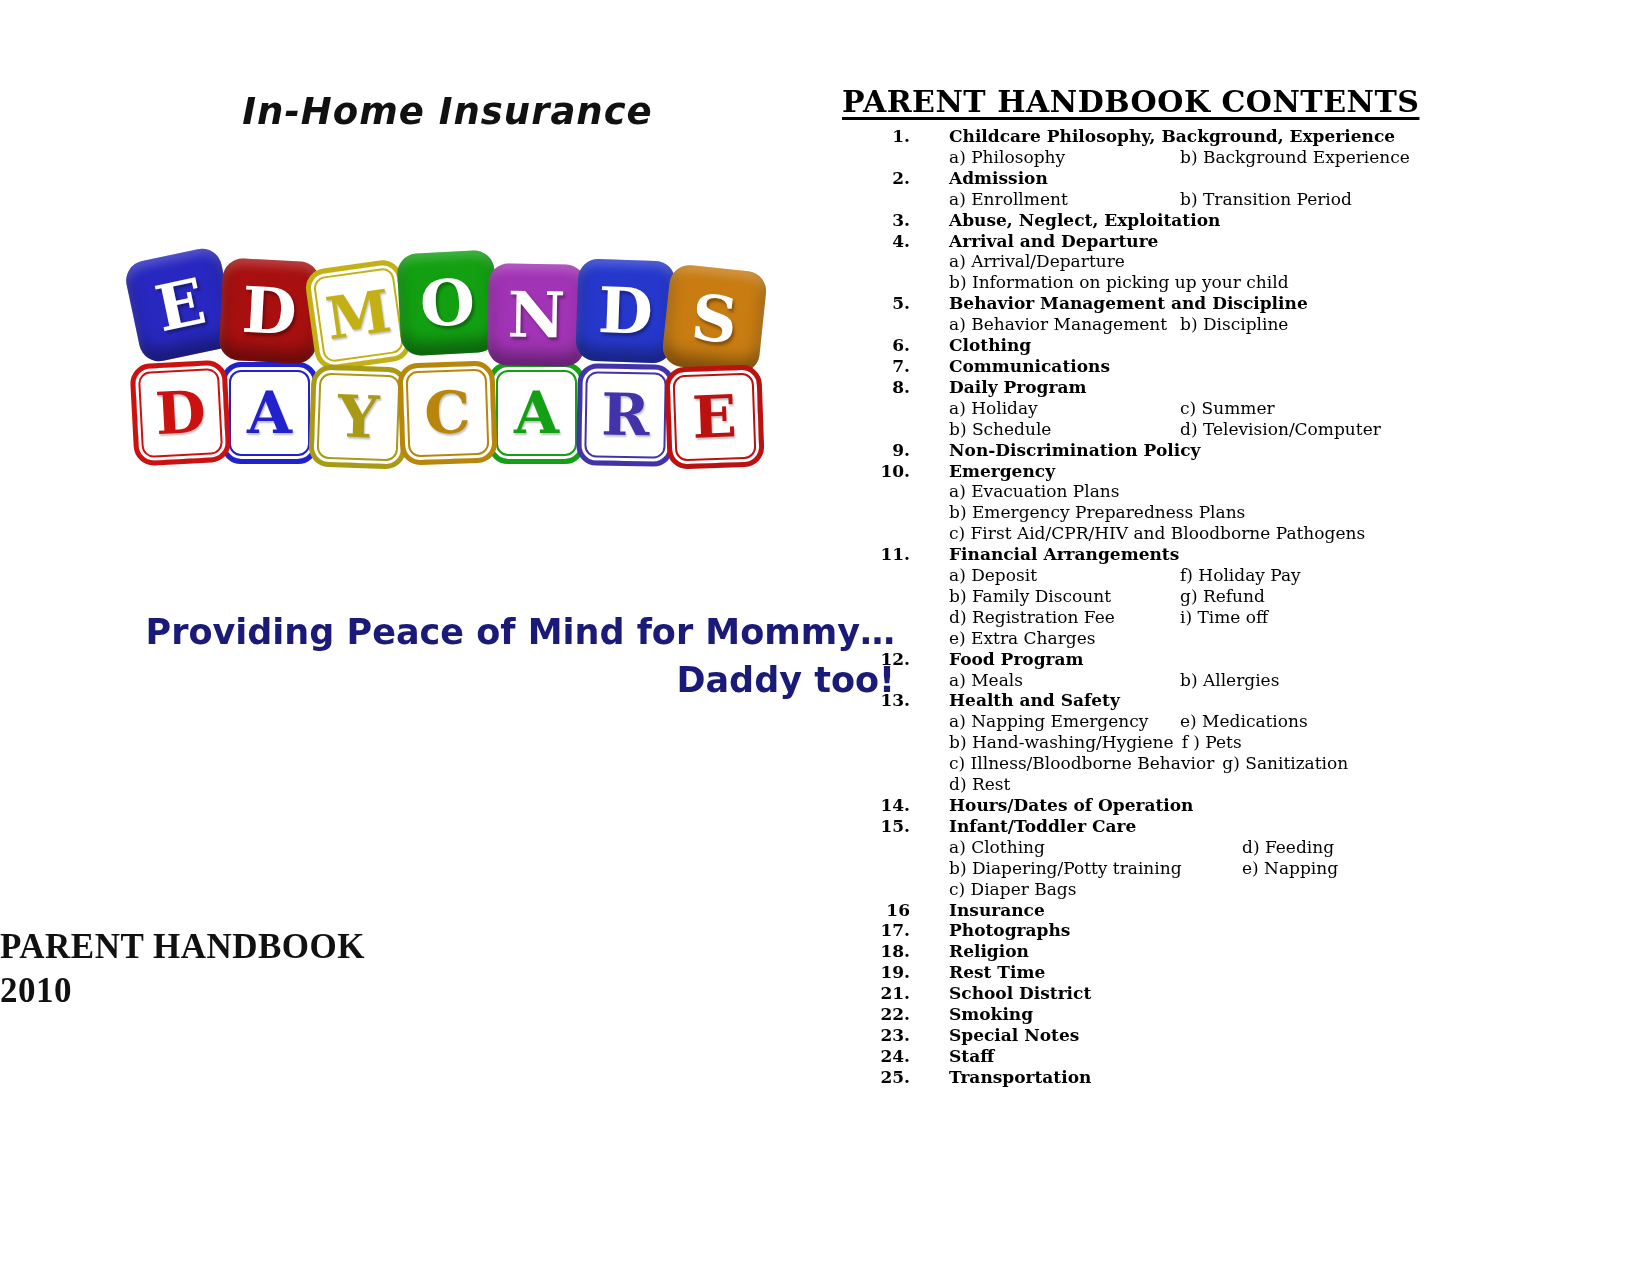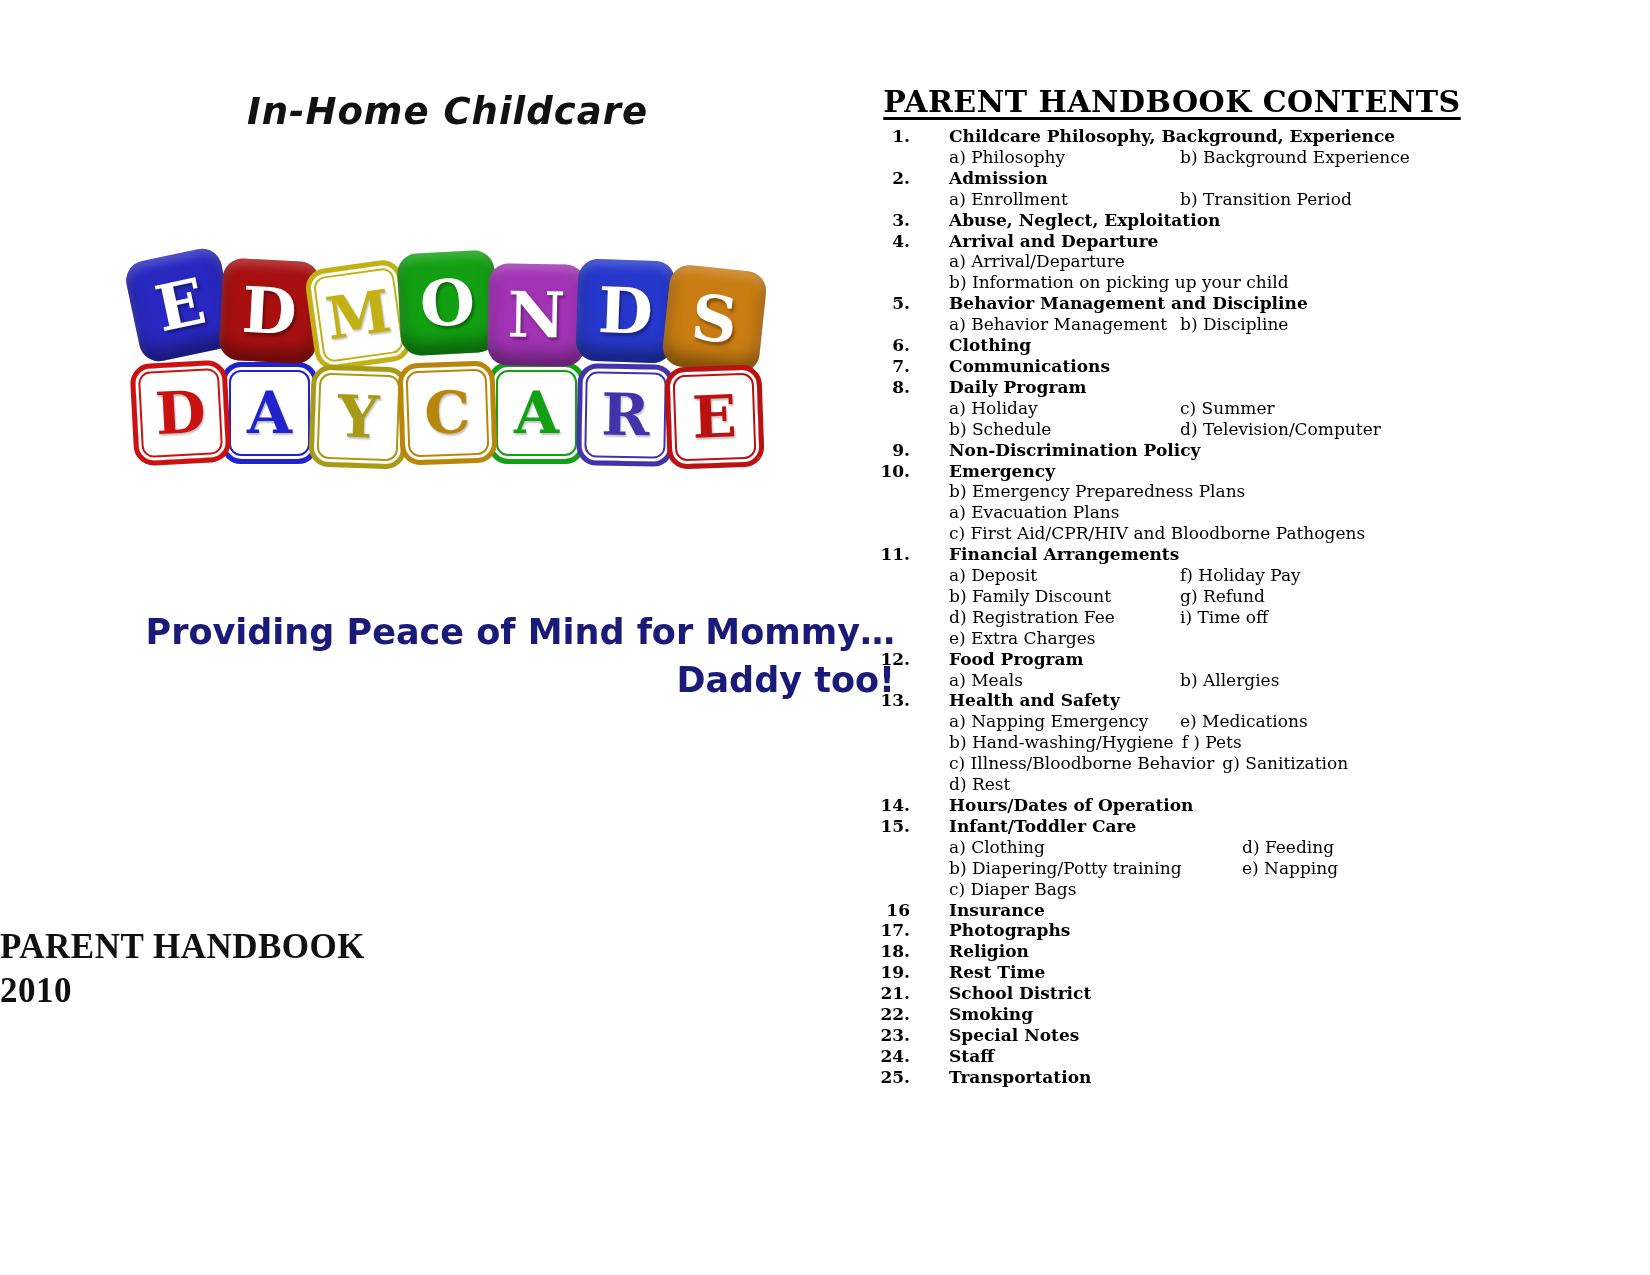--- a/index.html
+++ b/index.html
@@ -40,37 +40,37 @@
   .tagline{position:absolute;top:608px;left:0;width:895px;text-align:right;
            font-family:"DejaVu Sans",sans-serif;font-weight:bold;font-size:35px;
            line-height:48px;}
   .handbook{position:absolute;top:925px;left:0;width:895px;
             font-family:"Liberation Serif",serif;font-weight:bold;font-size:35px;
             line-height:44px;letter-spacing:.5px;color:#111;}
 
   
   .toc{position:absolute;left:842px;top:84px;width:660px;
        font-family:"DejaVu Serif",serif;color:#000;}
-  .toc-title{margin:0 0 7px 0;text-align:center;font-size:30px;font-weight:bold;
+  .toc-title{margin:0 0 7px 0;text-align:left;font-size:30px;font-weight:bold;
              font-family:"DejaVu Serif",serif;letter-spacing:.5px;
              text-decoration:underline;text-decoration-thickness:3px;text-underline-offset:5px;}
   .toc-row{display:flex;font-size:17px;line-height:20.9px;}
   .num{width:68px;text-align:right;font-weight:bold;flex:none;}
   .head{margin-left:39px;font-weight:bold;white-space:nowrap;}
   .subs{margin-left:39px;display:flex;white-space:nowrap;}
   .sub-left{min-width:231px;padding-right:8px;box-sizing:border-box;}
   .subs.wide .sub-left{min-width:293px;}
 </style>
 </head>
 <body>
 
 <div class="page">
 
   <section class="left-page">
-    <div class="inhome">In-Home Childcare</div>
+    <div class="inhome">In-Home Insurance</div>
 
     <div class="logo">
       <div class="logo-row" id="logo-row1">
           <div class="block solid" style="--c: #2828c0;">E</div>
           <div class="block solid" style="--c: #a81010;">D</div>
           <div class="block outline" style="--c: #c2b014;">M</div>
           <div class="block solid" style="--c: #12a012;">O</div>
           <div class="block solid" style="--c: #a133b5;">N</div>
           <div class="block solid" style="--c: #2638cc;">D</div>
           <div class="block solid" style="--c: #c87c12;">S</div>
@@ -183,27 +183,27 @@
           <span class="num">9.</span>
           <span class="head">Non-Discrimination Policy</span>
         </div>
         <div class="toc-row">
           <span class="num">10.</span>
           <span class="head">Emergency</span>
         </div>
         <div class="toc-row">
           <span class="num"></span>
           <span class="subs">
+            <span class="sub-left">a) Evacuation Plans</span>
+          </span>
+        </div>
+        <div class="toc-row">
+          <span class="num"></span>
+          <span class="subs">
             <span class="sub-left">b) Emergency Preparedness Plans</span>
-          </span>
-        </div>
-        <div class="toc-row">
-          <span class="num"></span>
-          <span class="subs">
-            <span class="sub-left">a) Evacuation Plans</span>
           </span>
         </div>
         <div class="toc-row">
           <span class="num"></span>
           <span class="subs">
             <span class="sub-left">c) First Aid/CPR/HIV and Bloodborne Pathogens</span>
           </span>
         </div>
         <div class="toc-row">
           <span class="num">11.</span>

